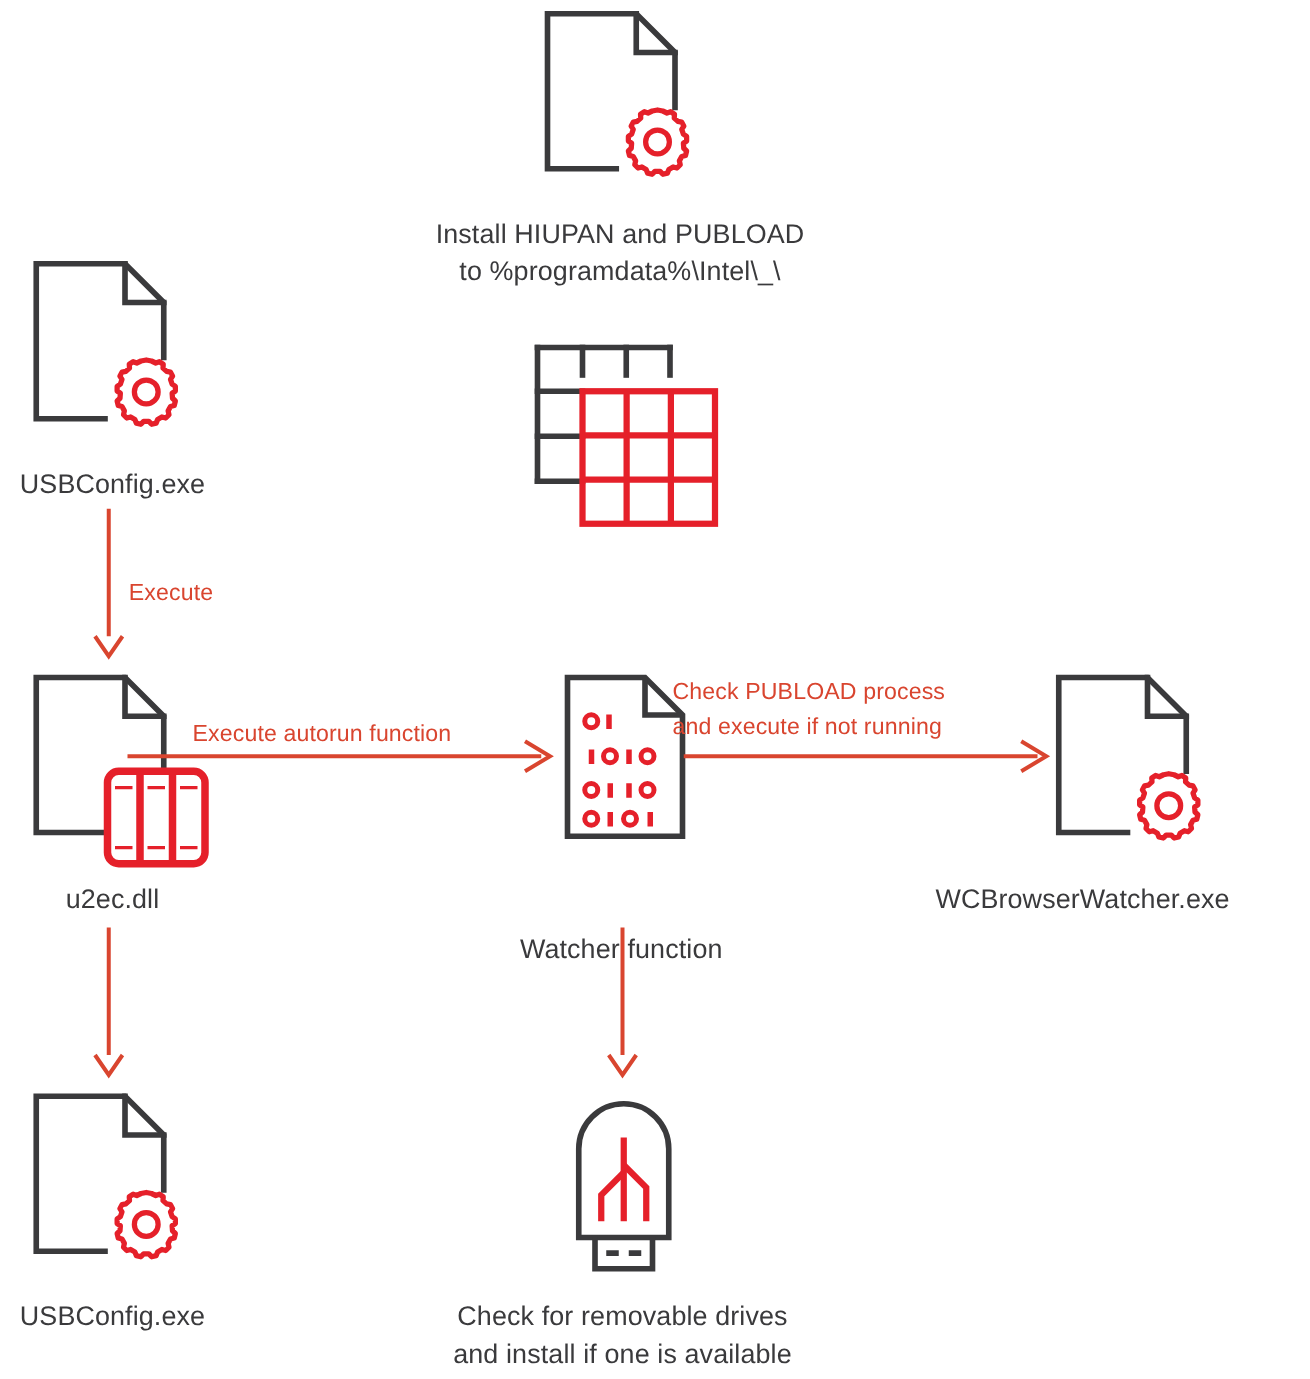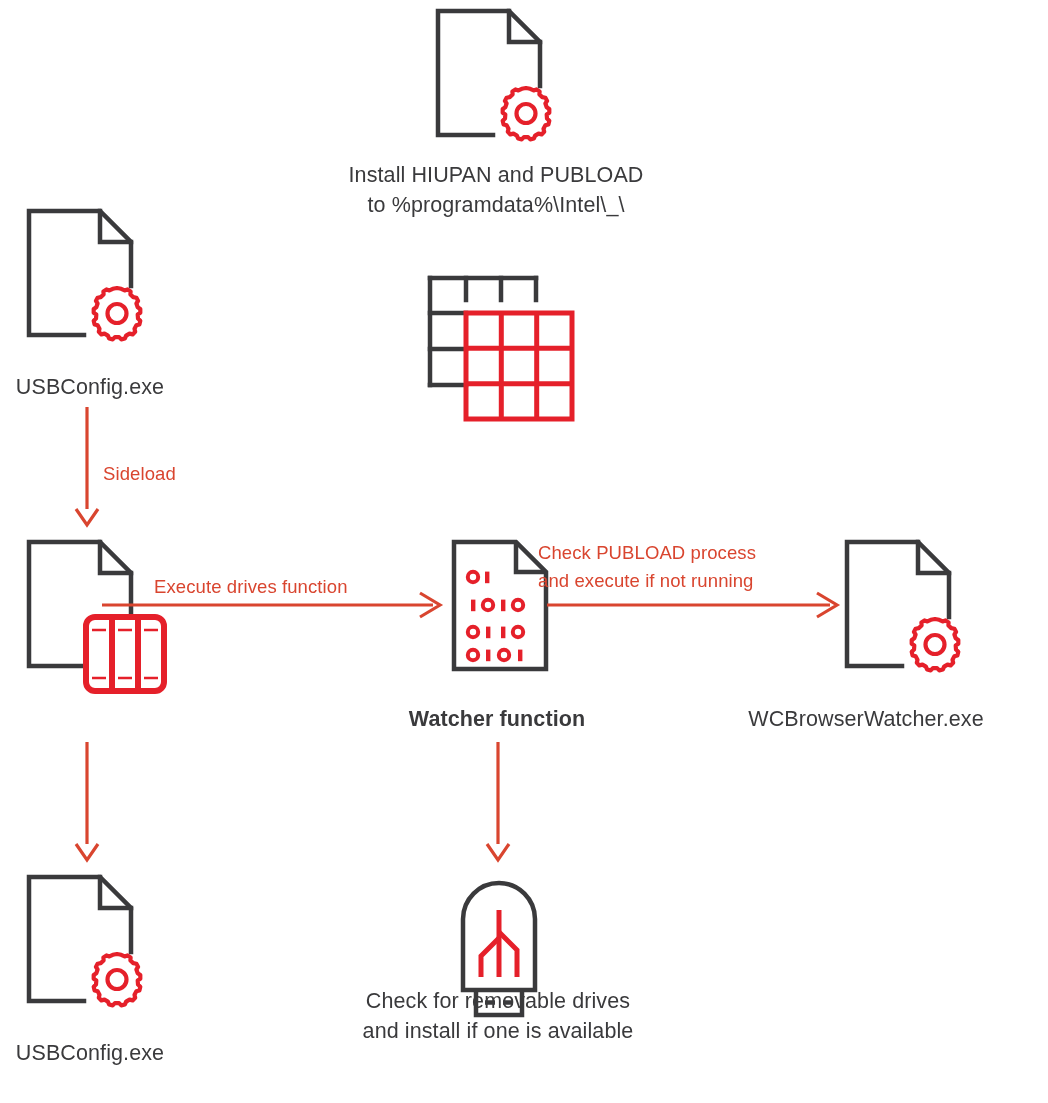--- a/index.html
+++ b/index.html
@@ -53,21 +53,21 @@
   <div class="node" style="left:433px; top:6px;">
     <svg width="120" height="140" viewBox="0 0 120 140">
       <path d="M5 5 L76 5 L107 36 L107 80 M5 5 L5 129 L60 129" fill="none" stroke="#3a3a3c" stroke-width="4.5" stroke-linecap="square" stroke-linejoin="miter"></path>
       <path d="M76 5 L76 36 L107 36" fill="none" stroke="#3a3a3c" stroke-width="4.5" stroke-linecap="square" stroke-linejoin="miter"></path>
       <g transform="translate(93,113)">
         <path d="M0,-31 L4.2,-30.2 L7.6,-28.6 L10.5,-29.6 L13.6,-27.6 L13.4,-24.5 L16.3,-21.9 L19.4,-21.3 L21.1,-18.1 L19.4,-15.5 L20.7,-11.7 L23.3,-9.9 L23.3,-6.2 L20.7,-4.4 L21,-0.4 L23.3,1.8 L22.4,5.4 L19.4,6.2 L17.5,9.7 L18.2,12.8 L15.6,15.4 L12.5,14.6 L9.1,16.6 L7.9,19.5 L4.3,20.4 L2.1,18.1 L-2.1,18.1 L-4.3,20.4 L-7.9,19.5 L-9.1,16.6 L-12.5,14.6 L-15.6,15.4 L-18.2,12.8 L-17.5,9.7 L-19.4,6.2 L-22.4,5.4 L-23.3,1.8 L-21,-0.4 L-20.7,-4.4 L-23.3,-6.2 L-23.3,-9.9 L-20.7,-11.7 L-19.4,-15.5 L-21.1,-18.1 L-19.4,-21.3 L-16.3,-21.9 L-13.4,-24.5 L-13.6,-27.6 L-10.5,-29.6 L-7.6,-28.6 L-4.2,-30.2 Z" fill="none" stroke="#e5202a" stroke-width="4.2" stroke-linejoin="round"></path>
         <circle cx="0" cy="-5.5" r="9.5" fill="none" stroke="#e5202a" stroke-width="4.2"></circle>
       </g>
     </svg>
   </div>
-  <div class="node-caption" style="left:276px; top:160px; width:440px;">Install HIUPAN and PUBLOAD
+  <div class="node-caption" style="left:276px; top:172px; width:440px;">Install HIUPAN and PUBLOAD
 to %programdata%\Intel\_\</div>
 
   <div class="node" style="left:24px; top:206px;">
     <svg width="120" height="140" viewBox="0 0 120 140">
       <path d="M5 5 L76 5 L107 36 L107 80 M5 5 L5 129 L60 129" fill="none" stroke="#3a3a3c" stroke-width="4.5" stroke-linecap="square" stroke-linejoin="miter"></path>
       <path d="M76 5 L76 36 L107 36" fill="none" stroke="#3a3a3c" stroke-width="4.5" stroke-linecap="square" stroke-linejoin="miter"></path>
       <g transform="translate(93,113)">
         <path d="M0,-31 L4.2,-30.2 L7.6,-28.6 L10.5,-29.6 L13.6,-27.6 L13.4,-24.5 L16.3,-21.9 L19.4,-21.3 L21.1,-18.1 L19.4,-15.5 L20.7,-11.7 L23.3,-9.9 L23.3,-6.2 L20.7,-4.4 L21,-0.4 L23.3,1.8 L22.4,5.4 L19.4,6.2 L17.5,9.7 L18.2,12.8 L15.6,15.4 L12.5,14.6 L9.1,16.6 L7.9,19.5 L4.3,20.4 L2.1,18.1 L-2.1,18.1 L-4.3,20.4 L-7.9,19.5 L-9.1,16.6 L-12.5,14.6 L-15.6,15.4 L-18.2,12.8 L-17.5,9.7 L-19.4,6.2 L-22.4,5.4 L-23.3,1.8 L-21,-0.4 L-20.7,-4.4 L-23.3,-6.2 L-23.3,-9.9 L-20.7,-11.7 L-19.4,-15.5 L-21.1,-18.1 L-19.4,-21.3 L-16.3,-21.9 L-13.4,-24.5 L-13.6,-27.6 L-10.5,-29.6 L-7.6,-28.6 L-4.2,-30.2 Z" fill="none" stroke="#e5202a" stroke-width="4.2" stroke-linejoin="round"></path>
         <circle cx="0" cy="-5.5" r="9.5" fill="none" stroke="#e5202a" stroke-width="4.2"></circle>
       </g>
@@ -97,20 +97,21 @@
       <path d="M5 5 L76 5 L107 36 L107 80 M5 5 L5 129 L60 129" fill="none" stroke="#3a3a3c" stroke-width="4.5" stroke-linecap="square" stroke-linejoin="miter"></path>
       <path d="M76 5 L76 36 L107 36" fill="none" stroke="#3a3a3c" stroke-width="4.5" stroke-linecap="square" stroke-linejoin="miter"></path>
       <g>
         <rect x="62" y="83" width="78" height="74" rx="9" ry="9" fill="none" stroke="#e5202a" stroke-width="6" transform="translate(0,-3)"></rect>
         <path d="M88 80 L88 154 M114 80 L114 154" fill="none" stroke="#e5202a" stroke-width="6"></path>
         <path d="M68 93 L82 93 M94 93 L108 93 M120 93 L134 93" fill="none" stroke="#e5202a" stroke-width="2.6"></path>
         <path d="M68 141 L82 141 M94 141 L108 141 M120 141 L134 141" fill="none" stroke="#e5202a" stroke-width="2.6"></path>
       </g>
     </svg>
   </div>
+  <div class="node-caption" style="left:0px; top:704px; width:180px;">u2ec.dll</div>
 
   <div class="node" style="left:450px; top:538px;">
     <svg width="100" height="135" viewBox="0 0 100 135">
       <path d="M4 4 L66 4 L96 34 L96 131 L4 131 Z" fill="none" stroke="#3a3a3c" stroke-width="4.5" stroke-linejoin="miter"></path>
       <path d="M66 4 L66 34 L96 34" fill="none" stroke="#3a3a3c" stroke-width="4.5" stroke-linejoin="miter"></path>
       <g fill="#e5202a">
         <circle cx="23" cy="39" r="5.2" fill="none" stroke="#e5202a" stroke-width="4"></circle>
         <rect x="35" y="33.6" width="4.4" height="11.6"></rect>
 
         <rect x="21" y="61.6" width="4.4" height="11.6"></rect>
@@ -123,21 +124,21 @@
         <rect x="51" y="88.6" width="4.4" height="11.6"></rect>
         <circle cx="68" cy="94" r="5.2" fill="none" stroke="#e5202a" stroke-width="4"></circle>
 
         <circle cx="23" cy="117" r="5.2" fill="none" stroke="#e5202a" stroke-width="4"></circle>
         <rect x="36" y="111.6" width="4.4" height="11.6"></rect>
         <circle cx="54" cy="117" r="5.2" fill="none" stroke="#e5202a" stroke-width="4"></circle>
         <rect x="68" y="111.6" width="4.4" height="11.6"></rect>
       </g>
     </svg>
   </div>
-  <div class="node-caption" style="left:347px; top:704px; width:300px;font-weight:bold;">Watcher function</div>
+  <div class="node-caption" style="left:347px; top:744px; width:300px;">Watcher function</div>
 
   <div class="node" style="left:842px; top:537px;">
     <svg width="120" height="140" viewBox="0 0 120 140">
       <path d="M5 5 L76 5 L107 36 L107 80 M5 5 L5 129 L60 129" fill="none" stroke="#3a3a3c" stroke-width="4.5" stroke-linecap="square" stroke-linejoin="miter"></path>
       <path d="M76 5 L76 36 L107 36" fill="none" stroke="#3a3a3c" stroke-width="4.5" stroke-linecap="square" stroke-linejoin="miter"></path>
       <g transform="translate(93,113)">
         <path d="M0,-31 L4.2,-30.2 L7.6,-28.6 L10.5,-29.6 L13.6,-27.6 L13.4,-24.5 L16.3,-21.9 L19.4,-21.3 L21.1,-18.1 L19.4,-15.5 L20.7,-11.7 L23.3,-9.9 L23.3,-6.2 L20.7,-4.4 L21,-0.4 L23.3,1.8 L22.4,5.4 L19.4,6.2 L17.5,9.7 L18.2,12.8 L15.6,15.4 L12.5,14.6 L9.1,16.6 L7.9,19.5 L4.3,20.4 L2.1,18.1 L-2.1,18.1 L-4.3,20.4 L-7.9,19.5 L-9.1,16.6 L-12.5,14.6 L-15.6,15.4 L-18.2,12.8 L-17.5,9.7 L-19.4,6.2 L-22.4,5.4 L-23.3,1.8 L-21,-0.4 L-20.7,-4.4 L-23.3,-6.2 L-23.3,-9.9 L-20.7,-11.7 L-19.4,-15.5 L-21.1,-18.1 L-19.4,-21.3 L-16.3,-21.9 L-13.4,-24.5 L-13.6,-27.6 L-10.5,-29.6 L-7.6,-28.6 L-4.2,-30.2 Z" fill="none" stroke="#e5202a" stroke-width="4.2" stroke-linejoin="round"></path>
         <circle cx="0" cy="-5.5" r="9.5" fill="none" stroke="#e5202a" stroke-width="4.2"></circle>
       </g>
     </svg>
@@ -161,34 +162,34 @@
       <path d="M14 118 L14 47 A36 36 0 0 1 86 47 L86 118 Z" fill="none" stroke="#3a3a3c" stroke-width="4.5" stroke-linejoin="miter"></path>
       <path d="M27 118 L27 143 L73 143 L73 118" fill="none" stroke="#3a3a3c" stroke-width="4.5" stroke-linejoin="miter"></path>
       <path d="M36 130.5 L46 130.5 M54 130.5 L64 130.5" fill="none" stroke="#3a3a3c" stroke-width="4.5" stroke-linecap="butt"></path>
       <g>
         <path d="M50 38 L50 105" fill="none" stroke="#e5202a" stroke-width="5"></path>
         <path d="M50 60 L68 78 L68 105" fill="none" stroke="#e5202a" stroke-width="5" stroke-linejoin="miter"></path>
         <path d="M50 66 L32 84 L32 105" fill="none" stroke="#e5202a" stroke-width="5" stroke-linejoin="miter"></path>
       </g>
     </svg>
   </div>
-  <div class="node-caption" style="left:300px; top:986px; width:396px;text-align:center;">Check for removable drives
+  <div class="node-caption" style="left:300px; top:1038px; width:396px;text-align:center;">Check for removable drives
 and install if one is available</div>
 
   <svg class="arrow-svg" style="left:70px; top:405px;" width="50" height="125">
     <path d="M17 2 L17 104" fill="none" stroke="#d9452f" stroke-width="3.2"></path>
     <path d="M6 104 L17 120 L28 104" fill="none" stroke="#d9452f" stroke-width="3.2" stroke-linejoin="miter"></path>
   </svg>
-  <div class="edge-label" style="left:103px; top:460px; width:200px;">Sideload</div>
+  <div class="edge-label" style="left:103px; top:460px; width:200px;">Execute</div>
 
   <svg class="arrow-svg" style="left:100px; top:590px;" width="355" height="36">
     <path d="M2 15 L333 15" fill="none" stroke="#d9452f" stroke-width="3.2"></path>
     <path d="M320 3 L340 15 L320 27" fill="none" stroke="#d9452f" stroke-width="3.2" stroke-linejoin="miter"></path>
   </svg>
-  <div class="edge-label" style="left:154px; top:573px; width:320px;">Execute drives function</div>
+  <div class="edge-label" style="left:154px; top:573px; width:320px;">Execute autorun function</div>
 
   <svg class="arrow-svg" style="left:545px; top:590px;" width="310" height="36">
     <path d="M2 15 L285 15" fill="none" stroke="#d9452f" stroke-width="3.2"></path>
     <path d="M272 3 L292 15 L272 27" fill="none" stroke="#d9452f" stroke-width="3.2" stroke-linejoin="miter"></path>
   </svg>
   <div class="edge-label center" style="left:538px; top:539px; width:300px;">Check PUBLOAD process
 and execute if not running</div>
 
   <svg class="arrow-svg" style="left:70px; top:740px;" width="50" height="125">
     <path d="M17 2 L17 104" fill="none" stroke="#d9452f" stroke-width="3.2"></path>

